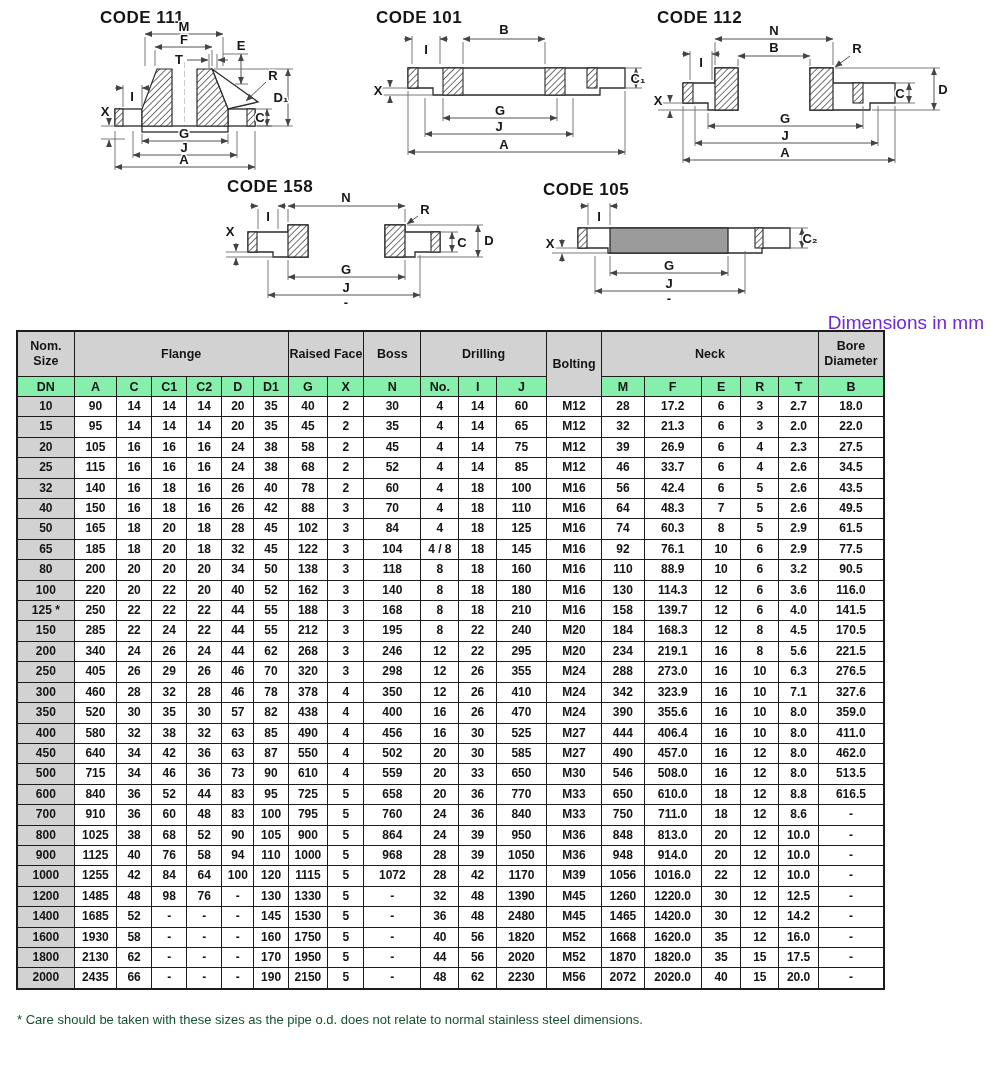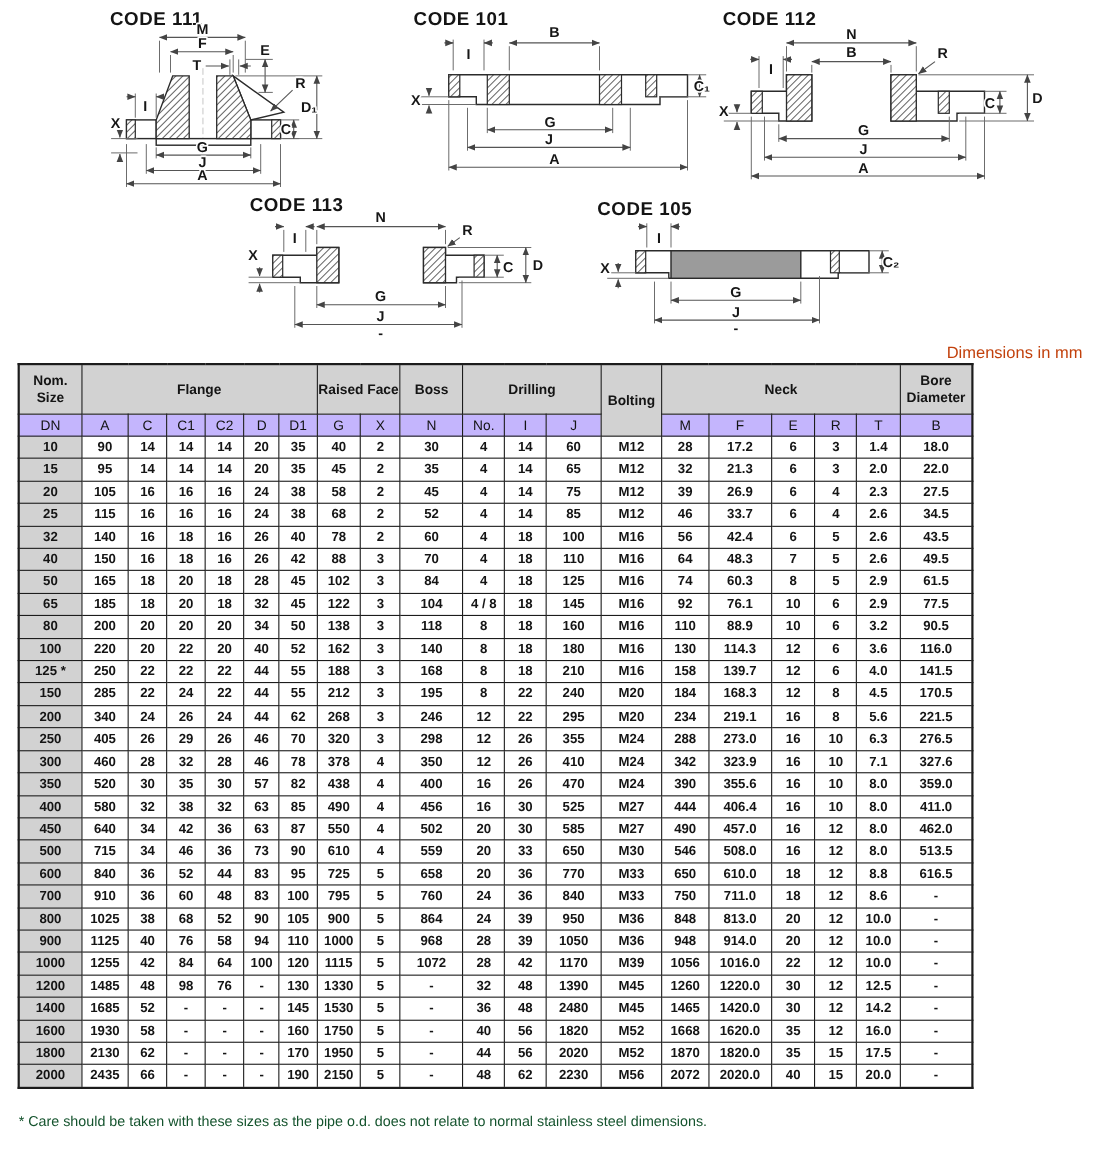--- a/index.html
+++ b/index.html
@@ -1,51 +1,51 @@
 <!DOCTYPE html>
 <html><head>
 <meta charset="utf-8">
 <style>
   html,body{margin:0;padding:0;background:#fff;}
   .page{position:relative;width:1000px;height:1065px;background:#fff;overflow:hidden;
         font-family:"Liberation Sans",sans-serif;color:#111;}
   .dtitle{position:absolute;font-family:Liberation Sans, sans-serif;font-weight:bold;
           font-size:17px;letter-spacing:.5px;color:#141414;white-space:nowrap;}
-  .dim-note{position:absolute;top:312px;right:16px;font-size:15px;color:#c2410c;}
+  .dim-note{position:absolute;top:312px;right:16px;font-size:19px;color:#6d28d9;}
   .diagram-svg{position:absolute;}
   
   .shape{fill:#fff;stroke:#2b2b2b;stroke-width:1.3;}
   .solid{fill:#9b9b9b;stroke:#2b2b2b;stroke-width:1.3;}
   .ext{stroke:#6a6a6a;stroke-width:.9;fill:none;}
   .dl{stroke:#555;stroke-width:1;fill:none;}
   .cl{stroke:#b5b5b5;stroke-width:.7;stroke-dasharray:6 3;}
   svg text.lbl{font-family:"Liberation Sans",sans-serif;font-size:13px;font-weight:bold;
      fill:#161616;paint-order:stroke;stroke:#fff;stroke-width:3px;stroke-linejoin:round;
      text-anchor:middle;}
   
   table.dims{position:absolute;left:16px;top:330px;width:869px;border-collapse:collapse;
      table-layout:fixed;border:2px solid #1c1c1c;}
   table.dims th,table.dims td{border:1.6px solid #1c1c1c;text-align:center;
      vertical-align:middle;padding:0;color:#141414;}
   th.grp{background:#d2d2d2;font-weight:bold;font-size:12.5px;height:44px;line-height:1.2;border-bottom:none;}
-  th.sub{background:#c4b5fd;font-weight:normal;font-size:12.5px;height:19px;border-top:none;margin-left:29px;}
+  th.sub{background:#86efac;font-weight:bold;font-size:12.5px;height:19px;border-top:none;margin-left:29px;}
   th.bolting{height:auto;}
   table.dims td{font-size:12px;font-weight:bold;height:19.4px;line-height:19.4px;white-space:nowrap;}
   td.rowhead{background:#d2d2d2;}
   .footnotes{position:absolute;left:17px;top:1012px;font-size:13px;line-height:16.5px;color:#14532d;}
 </style>
 </head>
 <body>
 
 <div class="page">
 
   <div class="dtitle" style="left:100px;top:8px;">CODE 111</div>
   <div class="dtitle" style="left:376px;top:8px;">CODE 101</div>
   <div class="dtitle" style="left:657px;top:8px;">CODE 112</div>
-  <div class="dtitle" style="left:227px;top:177px;">CODE 113</div>
+  <div class="dtitle" style="left:227px;top:177px;">CODE 158</div>
   <div class="dtitle" style="left:543px;top:180px;">CODE 105</div>
 
   <svg class="diagram-svg" style="left:95px;top:6px;" width="215" height="164" viewBox="0 0 215 164">
     <defs>
       <pattern id="h111" patternUnits="userSpaceOnUse" width="4.5" height="4.5" patternTransform="rotate(45)">
         <rect width="4.5" height="4.5" fill="#fff"></rect>
           <line x1="0" y1="0" x2="0" y2="4.5" stroke="#333" stroke-width="1.4"></line>
       </pattern>
       <marker id="m111" markerWidth="9" markerHeight="9" refX="7.2" refY="4" orient="auto-start-reverse" markerUnits="userSpaceOnUse">
         <path d="M0,1 L7.5,4 L0,7 Z" fill="#444"></path>
@@ -397,21 +397,21 @@
           <td>2</td>
           <td>30</td>
           <td>4</td>
           <td>14</td>
           <td>60</td>
           <td>M12</td>
           <td>28</td>
           <td>17.2</td>
           <td>6</td>
           <td>3</td>
-          <td>1.4</td>
+          <td>2.7</td>
           <td>18.0</td>
         </tr>
         <tr>
           <td class="rowhead">15</td>
           <td>95</td>
           <td>14</td>
           <td>14</td>
           <td>14</td>
           <td>20</td>
           <td>35</td>

